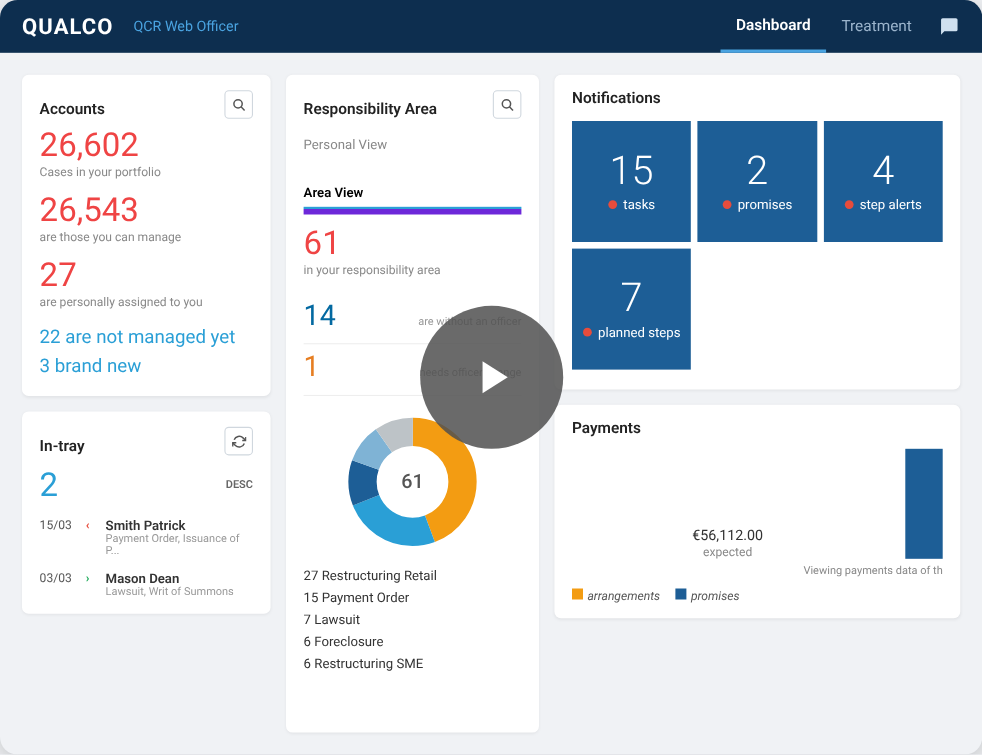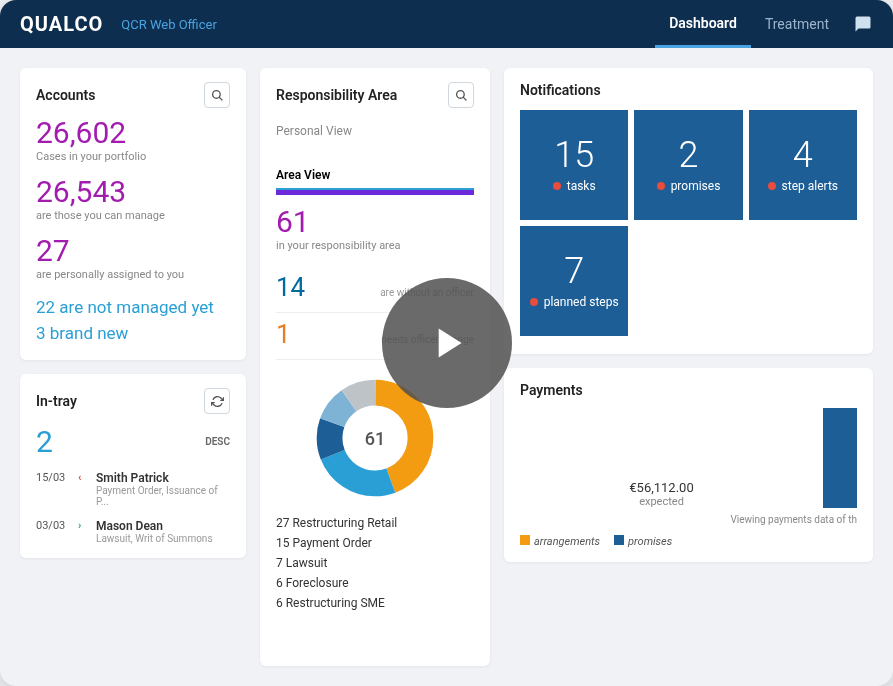--- a/index.html
+++ b/index.html
@@ -43,28 +43,28 @@
   .col { display: flex; flex-direction: column; gap: 14px; }
   .col-left { width: 226px; }
   .col-mid  { width: 230px; }
   .col-right{ flex: 1; }
   .card {
     background: #fff;
     border-radius: 6px;
     padding: 14px 16px;
     box-shadow: 0 1px 3px rgba(0,0,0,0.06);
   }
-  .card-head { display: flex; justify-content: space-between; align-items: center; margin-bottom: 10px; }
+  .card-head { display: flex; justify-content: space-between; align-items: flex-end; margin-bottom: 10px; }
   .card-title { font-size: 14px; font-weight: 600; color: #222; }
   .icon-btn {
     width: 26px; height: 26px; border: 1px solid #d0d7de; border-radius: 4px;
     display: flex; align-items: center; justify-content: center; cursor: pointer;
     color: #555; background:#fff;
   }
-  .stat-big { font-size: 30px; font-weight: 400; color: #a21caf; line-height: 1; }
+  .stat-big { font-size: 30px; font-weight: 400; color: #ef4444; line-height: 1; }
   .stat-label { font-size: 11px; color: #888; margin-bottom: 14px; margin-top: 2px; }
   .link-blue { color: #2a9fd6; font-size: 17px; line-height: 1.5; }
   .intray-count { font-size: 30px; color: #2a9fd6; }
   .intray-row { display: flex; gap: 8px; margin-top: 12px; font-size: 11px; }
   .intray-date { color: #555; width: 34px; }
   .intray-arrow { width: 10px; font-weight: 700; }
   .intray-body { flex: 1; }
   .intray-name { color: #333; font-weight: 600; font-size: 12px; }
   .intray-desc { color: #999; font-size: 10px; }
   .tabs { display: flex; gap: 18px; margin: 8px 0 12px; border-bottom: 5px solid #6d28d9; flex-direction: column; }

